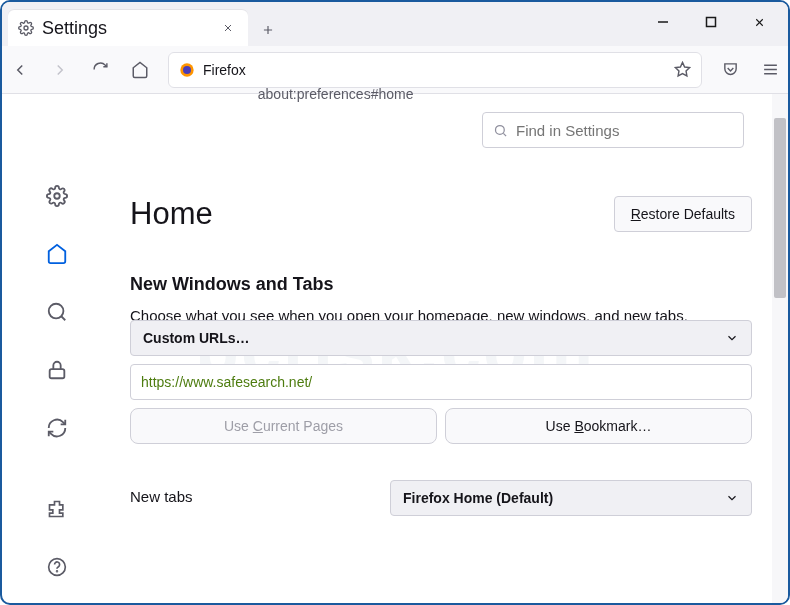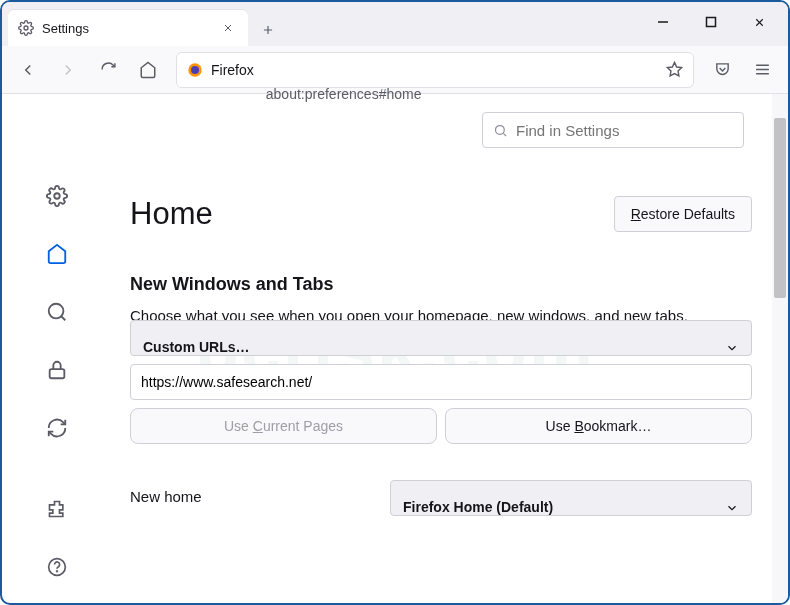--- a/index.html
+++ b/index.html
@@ -1,27 +1,27 @@
 <!DOCTYPE html>
 <html><head>
 <meta charset="utf-8">
 <style>
 * { box-sizing: border-box; margin: 0; padding: 0; font-family: "Segoe UI", Arial, sans-serif; }
 body { width: 790px; height: 605px; background: #fff; border: 2px solid #1a5a9e; border-radius: 10px; overflow: hidden; position: relative; }
 
 .titlebar { height: 44px; display: flex; align-items: flex-end; padding: 0 6px; background: #f0f0f4; }
 .tab { height: 36px; min-width: 240px; background: #fff; border-radius: 6px 6px 0 0; display: flex; align-items: center; padding: 0 10px; gap: 8px; box-shadow: 0 -1px 0 rgba(0,0,0,.05); }
 .tab .icon { color: #5b5b66; }
-.tab .label { flex: 1; font-size: 13px; color: #15141a; }
+.tab .label { flex: 1; font-size: 18px; color: #15141a; }
 .tab .close { width: 20px; height: 20px; display: flex; align-items: center; justify-content: center; color: #5b5b66; cursor: pointer; border-radius: 3px; }
 .newtab { width: 32px; height: 32px; display: flex; align-items: center; justify-content: center; color: #5b5b66; cursor: pointer; border-radius: 4px; margin-left: 4px; }
 .win-controls { margin-left: auto; display: flex; gap: 2px; align-self: flex-start; padding-top: 4px; }
 .win-btn { width: 46px; height: 32px; display: flex; align-items: center; justify-content: center; color: #1a1a1a; cursor: pointer; }
 
-.toolbar { height: 48px; display: flex; align-items: center; padding: 0 8px; gap: 4px; background: #f9f9fb; border-bottom: 1px solid #e0e0e6; }
+.toolbar { height: 48px; display: flex; align-items: center; padding: 0 0; gap: 4px; background: #f9f9fb; border-bottom: 1px solid #e0e0e6; }
 .tbtn { width: 36px; height: 36px; display: flex; align-items: center; justify-content: center; color: #5b5b66; border-radius: 4px; cursor: pointer; }
 .tbtn.disabled { color: #c4c4cc; cursor: default; }
 .urlbar { flex: 1; height: 36px; background: #fff; border: 1px solid #e0e0e6; border-radius: 6px; display: flex; align-items: center; padding: 0 10px; gap: 8px; margin: 0 6px; }
 .urlbar .ff { width: 16px; height: 16px; }
 .urlbar .seg { font-size: 14px; }
 .urlbar .seg.brand { color: #15141a; margin-right: 4px; }
 .urlbar .seg.addr { color: #5b5b66; margin-top: 48px; }
 .urlbar .star { margin-left: auto; color: #5b5b66; cursor: pointer; }
 
 .content { position: relative; height: calc(605px - 44px - 48px - 4px); display: flex; }
@@ -42,23 +42,23 @@
 h1.page-title { font-size: 31px; font-weight: 400; color: #15141a; flex: 1; }
 .restore-btn { height: 36px; padding: 0 16px; border: 1px solid #cfcfd8; border-radius: 4px; background: #f9f9fb; font-size: 14px; cursor: pointer; color: #15141a; }
 .restore-btn .u { text-decoration: underline; }
 
 h2.section-title { font-size: 18px; font-weight: 600; margin-top: 42px; color: #15141a; }
 .section-desc { font-size: 15px; color: #15141a; margin-top: 10px; line-height: 1.4; }
 
 .form-group { display: flex; align-items: flex-start; margin-top: 38px; gap: 20px; }
 .form-label { width: 240px; font-size: 15px; color: #15141a; padding-top: 8px; }
 .form-controls { flex: 1; display: flex; flex-direction: column; gap: 8px; }
-.select { height: 36px; border: 1px solid #cfcfd8; border-radius: 4px; background: #f0f0f4; display: flex; align-items: flex-end; padding: 0 12px; font-size: 14px; font-weight: 600; color: #15141a; cursor: pointer; }
+.select { height: 36px; border: 1px solid #cfcfd8; border-radius: 4px; background: #f0f0f4; display: flex; align-items: center; padding: 11px 12px; font-size: 14px; font-weight: 600; color: #15141a; cursor: pointer; }
 .select .chev { margin-left: auto; }
-.textin { height: 36px; border: 1px solid #cfcfd8; border-radius: 4px; padding: 0 10px; font-size: 14px; color: #000000; outline: none; }
+.textin { height: 36px; border: 1px solid #cfcfd8; border-radius: 4px; padding: 0 10px; font-size: 14px; color: #4d7c0f; outline: none; }
 .btn-row { display: flex; gap: 8px; }
 .subbtn { flex: 1; height: 36px; border: 1px solid #cfcfd8; border-radius: 8px; background: #f9f9fb; font-size: 14px; cursor: pointer; color: #15141a; }
 .subbtn.disabled { color: #9e9ea7; cursor: default; }
 .subbtn .u { text-decoration: underline; }
 
 .form-group.second { margin-top: 36px; }
 
 .watermark { position: absolute; top: 50%; left: 50%; transform: translate(-50%, -50%); font-size: 72px; font-weight: 700; color: rgba(120,140,160,.08); letter-spacing: 2px; pointer-events: none; white-space: nowrap; }
 
 svg { display: block; }
@@ -241,21 +241,21 @@
         </div>
         <input class="textin" type="text" value="https://www.safesearch.net/" style="">
         <div class="btn-row">
           <button class="subbtn disabled">Use <span class="u">C</span>urrent Pages</button>
           <button class="subbtn">Use <span class="u">B</span>ookmark…</button>
         </div>
       </div>
     </div>
 
     <div class="form-group second">
-      <div class="form-label">New home</div>
+      <div class="form-label">New tabs</div>
       <div class="form-controls">
         <div class="select">
           <span>Firefox Home (Default)</span>
           <span class="chev">
               <svg width="14" height="14" viewBox="0 0 24 24" fill="none" stroke="currentColor" stroke-width="2">
                 <polyline points="6 9 12 15 18 9"></polyline>
               </svg>
             </span>
         </div>
       </div>

